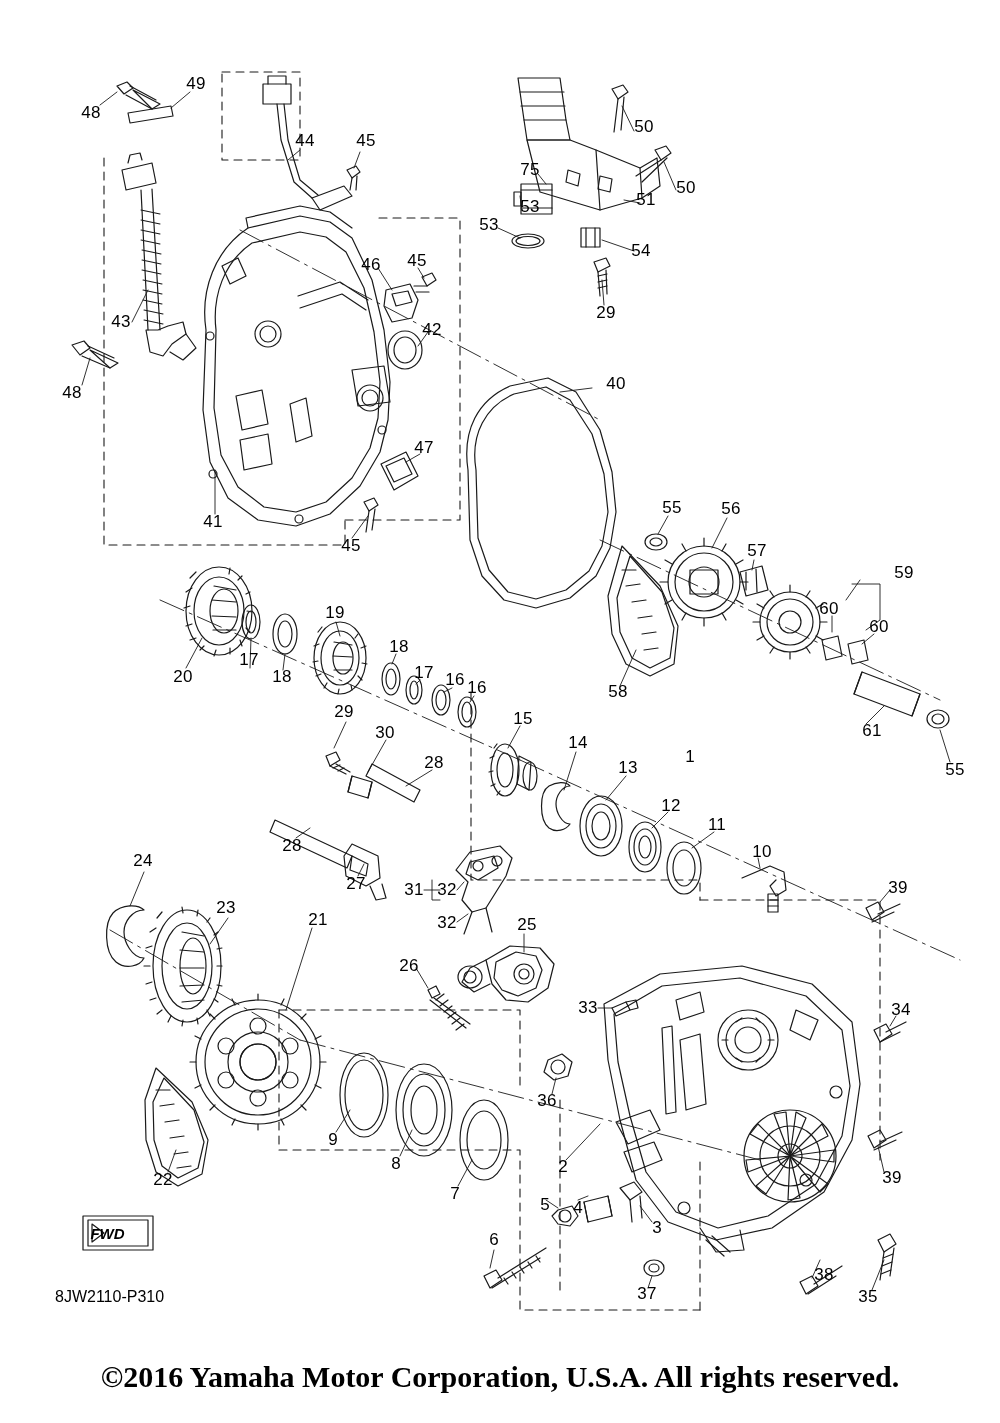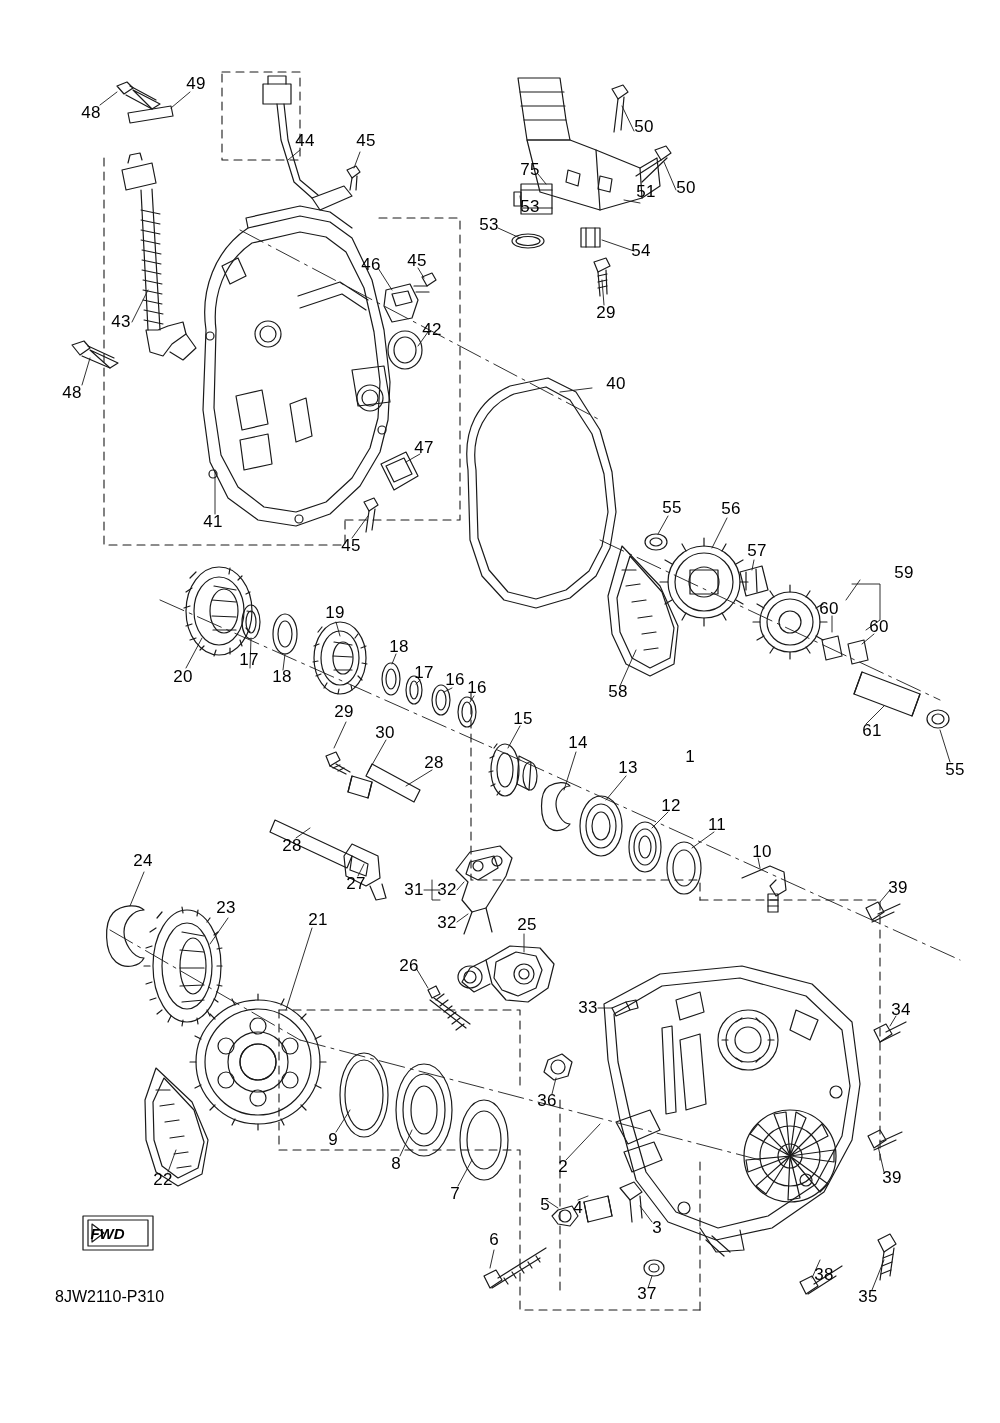--- a/index.html
+++ b/index.html
@@ -599,21 +599,21 @@
     </g>
   </svg>
 
   <div class="callout" style="left:91px; top:113px;">48</div>
   <div class="callout" style="left:196px; top:84px;">49</div>
   <div class="callout" style="left:305px; top:141px;">44</div>
   <div class="callout" style="left:366px; top:141px;">45</div>
   <div class="callout" style="left:644px; top:127px;">50</div>
   <div class="callout" style="left:686px; top:188px;">50</div>
   <div class="callout" style="left:530px; top:170px;">75</div>
-  <div class="callout" style="left:646px; top:192px;">51</div>
+  <div class="callout" style="left:646px; top:200px;">51</div>
   <div class="callout" style="left:530px; top:207px;">53</div>
   <div class="callout" style="left:489px; top:225px;">53</div>
   <div class="callout" style="left:641px; top:251px;">54</div>
   <div class="callout" style="left:606px; top:313px;">29</div>
   <div class="callout" style="left:121px; top:322px;">43</div>
   <div class="callout" style="left:371px; top:265px;">46</div>
   <div class="callout" style="left:417px; top:261px;">45</div>
   <div class="callout" style="left:432px; top:330px;">42</div>
   <div class="callout" style="left:72px; top:393px;">48</div>
   <div class="callout" style="left:616px; top:384px;">40</div>
@@ -670,14 +670,15 @@
   <div class="callout" style="left:545px; top:1205px;">5</div>
   <div class="callout" style="left:657px; top:1228px;">3</div>
   <div class="callout" style="left:494px; top:1240px;">6</div>
   <div class="callout" style="left:647px; top:1294px;">37</div>
   <div class="callout" style="left:824px; top:1255px;margin-top:20px;">38</div>
   <div class="callout" style="left:868px; top:1297px;">35</div>
   <div class="callout" style="left:892px; top:1178px;">39</div>
 
   <div class="fwd-label">FWD</div>
   <div class="partnumber">8JW2110-P310</div>
+  <div class="copyright">©2016 Yamaha Motor Corporation, U.S.A. All rights reserved.</div>
 
 </div>
 
 </body></html>

